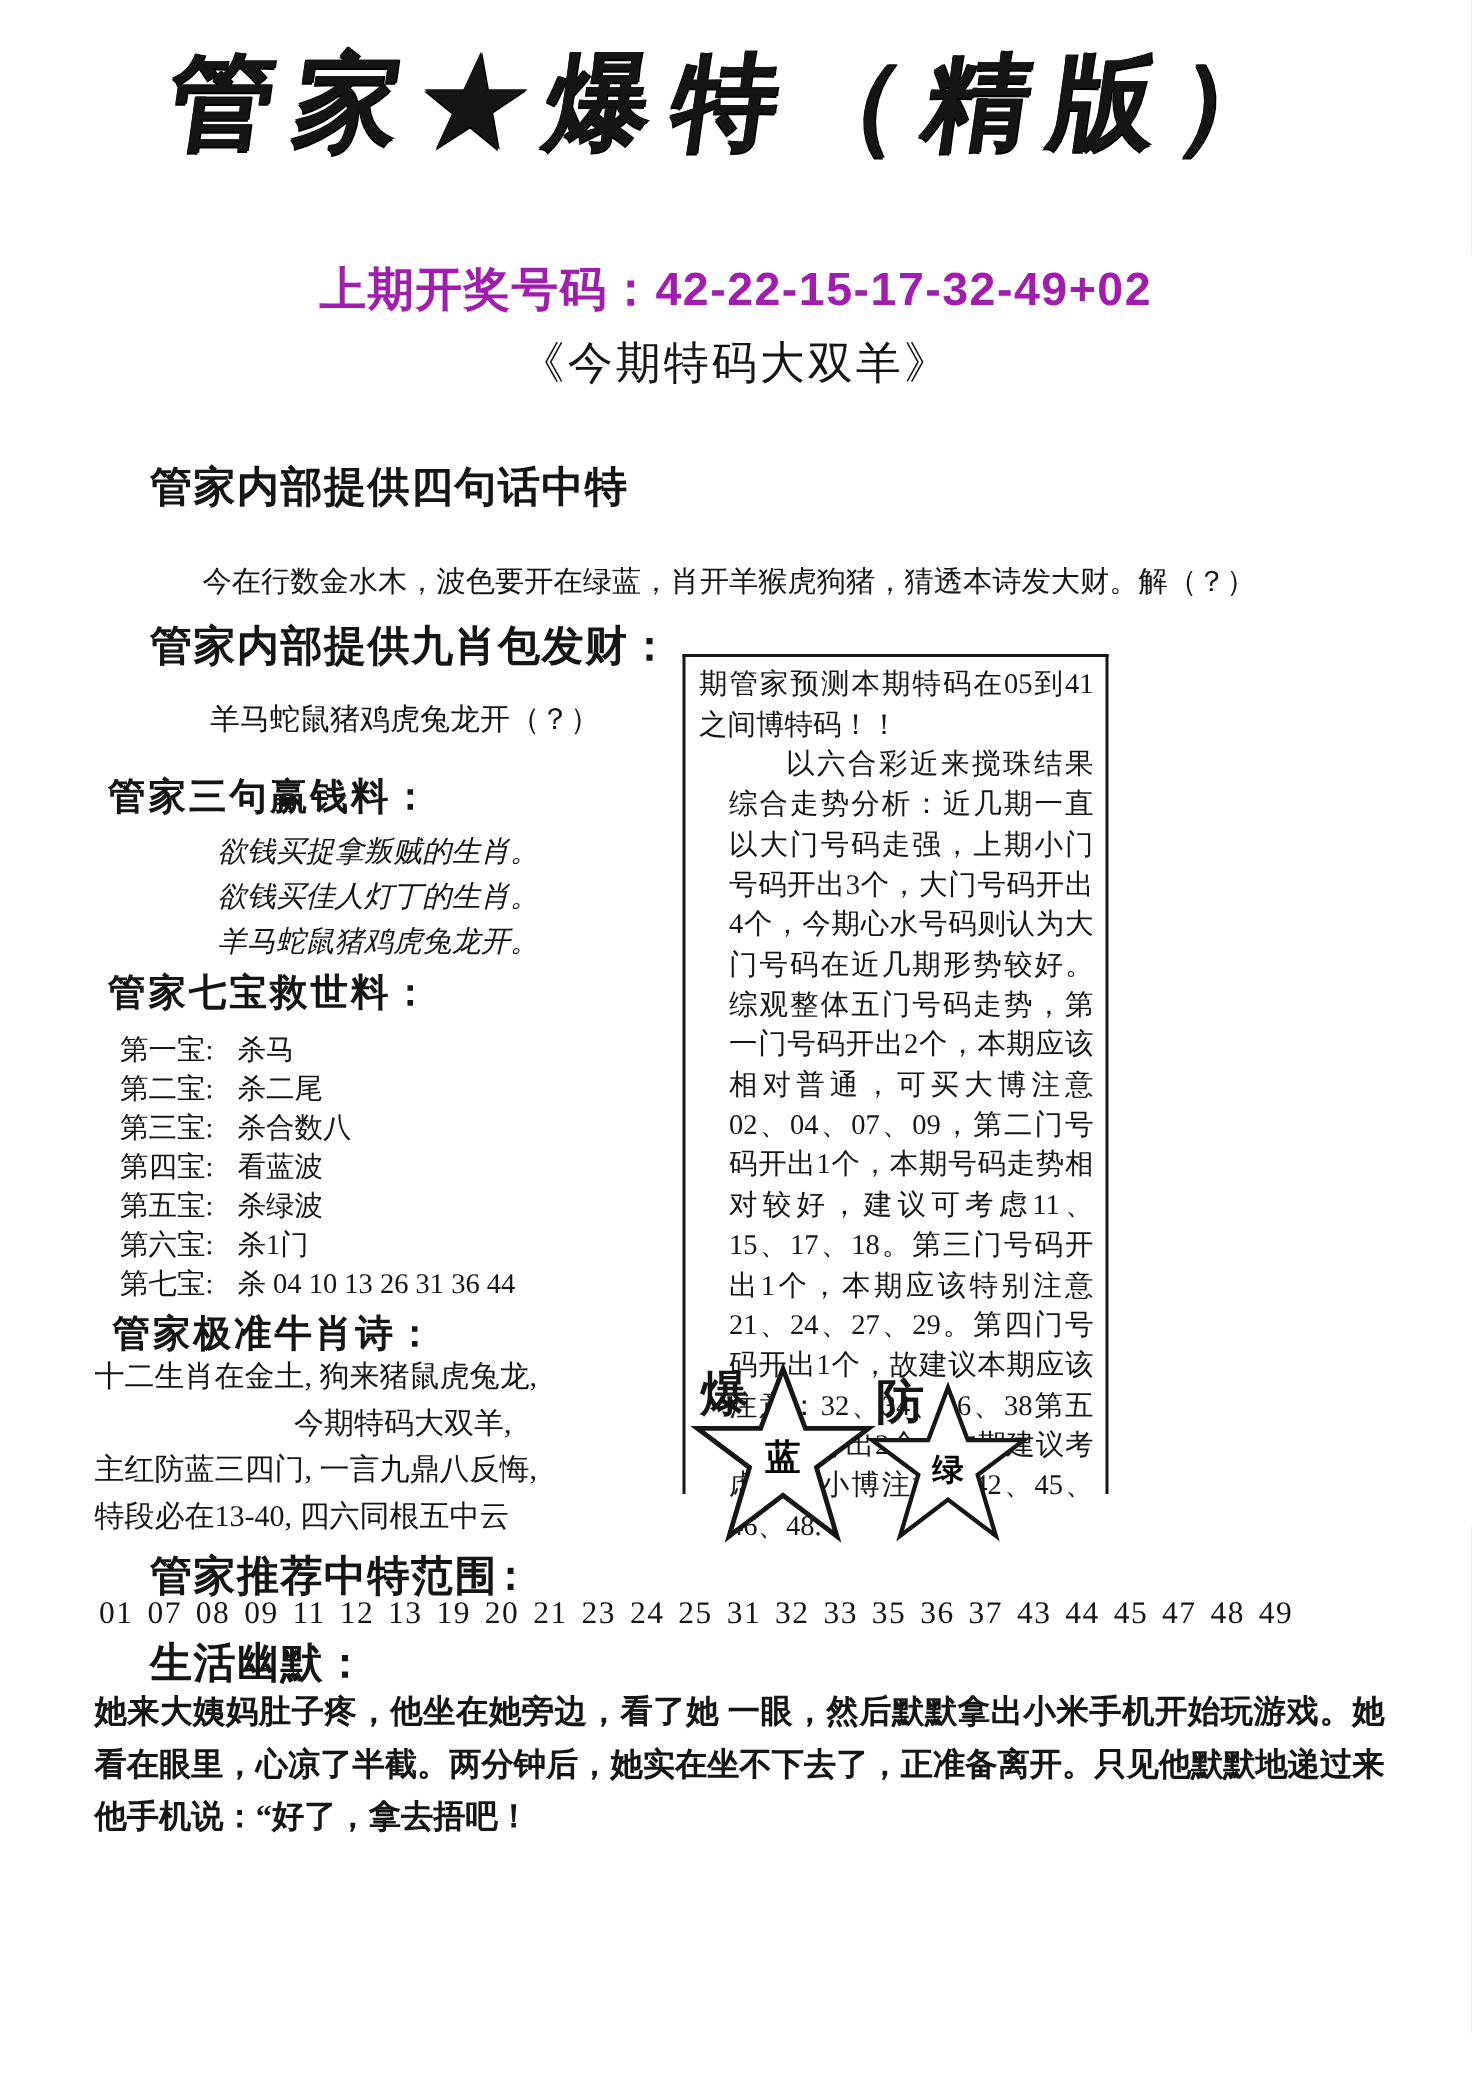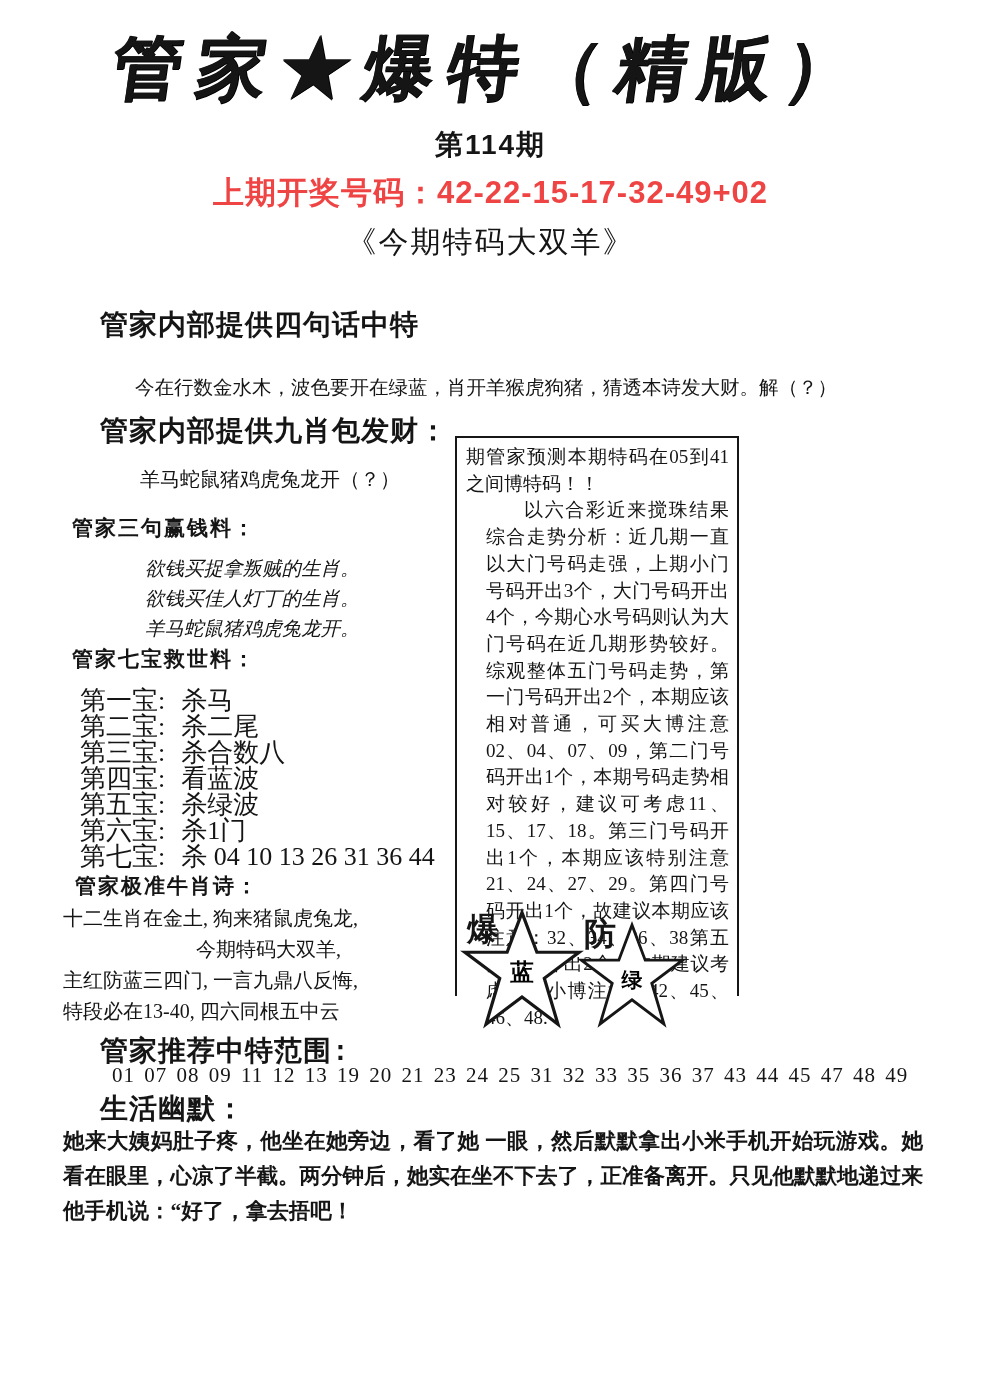--- a/index.html
+++ b/index.html
@@ -40,27 +40,27 @@
     font-size:30px;letter-spacing:2px;
   }
 
   
   .h-sans{
     font-family:Liberation Mono, monospace;
     font-size:28px;font-weight:bold;letter-spacing:1px;white-space:nowrap;margin-left:28px;
   }
   .h-serif{
     font-family:Liberation Mono, monospace;
-    font-size:21px;font-weight:bold;letter-spacing:2px;white-space:nowrap;
+    font-size:25px;font-weight:bold;letter-spacing:2px;white-space:nowrap;
   }
 
   .body-line{font-size:19.5px;white-space:nowrap;}
   .lines{font-size:19.5px;line-height:30px;white-space:nowrap;}
 
-  .treasures{font-size:26px;line-height:26px;}
+  .treasures{font-size:19px;line-height:26px;}
   .treasures .row{white-space:nowrap;}
   .treasures .val{margin-left:16px;}
 
   .poem{font-size:20px;line-height:31px;width:345px;}
   .poem .l2{padding-left:133px;}
 
   
   .pbox{
     left:455px;top:436px;
     width:284px;height:560px;
@@ -92,22 +92,21 @@
     font-size:21.5px;font-weight:bold;line-height:35px;
     width:860px;text-align:justify;
   }
 </style>
 </head>
 <body>
 
 <div class="page">
 
   <div class="abs center masthead">管家★爆特（精版）</div>
-  <div class="abs center issue">第114期</div>
-  <div class="abs center lastdraw" style="color:#ef4444;">上期开奖号码：42-22-15-17-32-49+02</div>
+  <div class="abs center lastdraw" style="color:#a21caf;">上期开奖号码：42-22-15-17-32-49+02</div>
   <div class="abs center provider">《今期特码大双羊》</div>
 
   <div class="abs h-sans" style="left:72px;top:306px;">管家内部提供四句话中特</div>
   <div class="abs body-line" style="left:135px;top:374px;">今在行数金水木，波色要开在绿蓝，肖开羊猴虎狗猪，猜透本诗发大财。解（？）</div>
 
   <div class="abs h-sans" style="left:72px;top:412px;">管家内部提供九肖包发财：</div>
   <div class="abs body-line" style="left:140px;top:466px;font-size:20px;">羊马蛇鼠猪鸡虎兔龙开（？）</div>
 
   <div class="abs h-serif" style="left:72px;top:514px;">管家三句赢钱料：</div>
   <div class="abs lines" style="left:145px;top:554px;font-style:italic;">
@@ -146,18 +145,18 @@
     </svg>
 
     <div class="star-label" style="left:127px;top:483px;">防</div>
     <svg class="star-svg" style="left:120px;top:484px;" width="110" height="106" viewBox="0 0 100 95">
       <polygon points="50,2 62,34 96,34 68,55 79,92 50,70 21,92 32,55 4,34 38,34" fill="#ffffff" stroke="#161616" stroke-width="2.6" stroke-linejoin="miter"></polygon>
       <text x="50" y="58" text-anchor="middle" font-size="19" font-weight="bold">绿</text>
     </svg>
   </div>
 
   <div class="abs h-sans" style="left:72px;top:1032px;">管家推荐中特范围:</div>
-  <div class="abs numbers" style="left:66px;top:1063px;margin-left:46px;">01 07 08 09 11 12 13 19 20 21 23 24 25 31 32 33 35 36 37 43 44 45 47 48 49</div>
+  <div class="abs numbers" style="left:66px;top:1063px;">01 07 08 09 11 12 13 19 20 21 23 24 25 31 32 33 35 36 37 43 44 45 47 48 49</div>
 
   <div class="abs h-sans" style="left:72px;top:1090px;">生活幽默：</div>
   <div class="abs humor-body" style="left:63px;top:1124px;">她来大姨妈肚子疼，他坐在她旁边，看了她 一眼，然后默默拿出小米手机开始玩游戏。她看在眼里，心凉了半截。两分钟后，她实在坐不下去了，正准备离开。只见他默默地递过来他手机说：“好了，拿去捂吧！</div>
 
 </div>
 
 </body></html>

